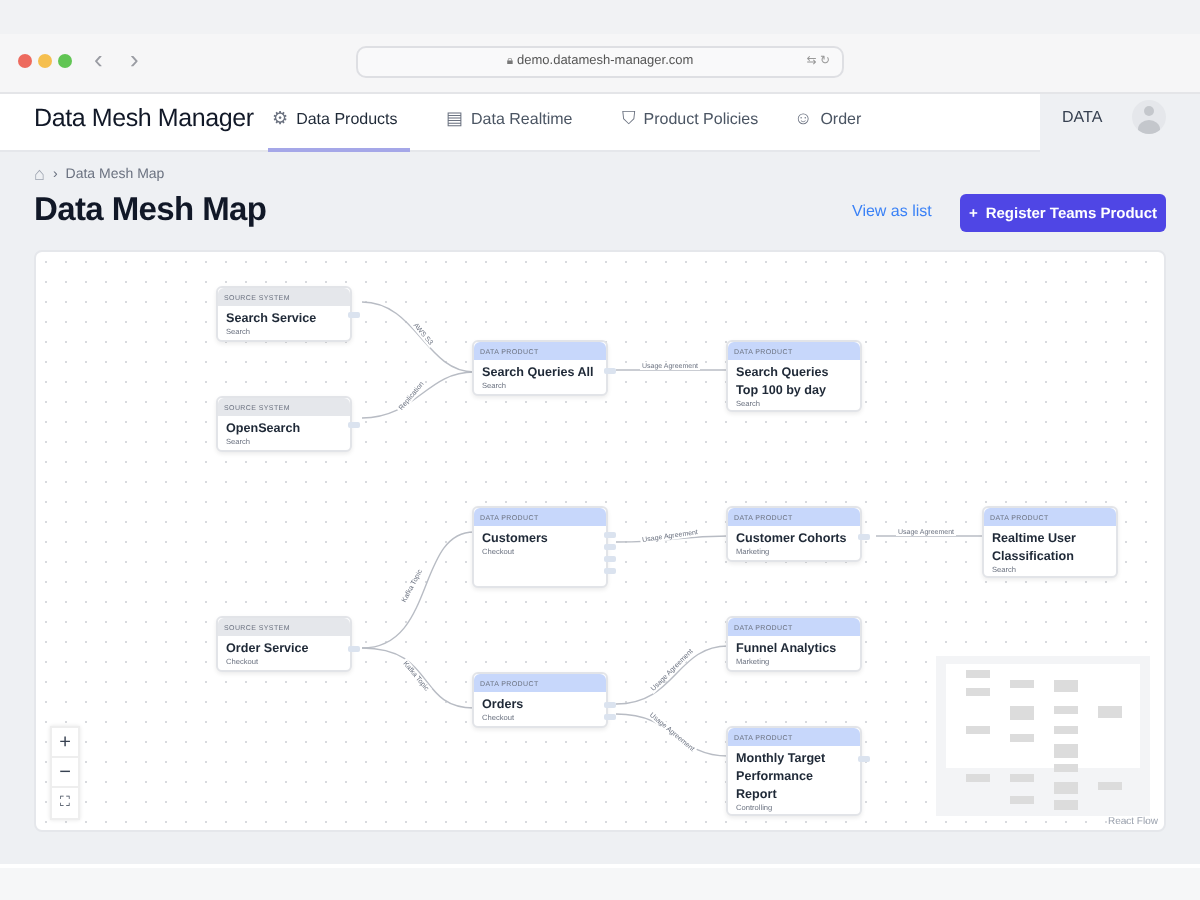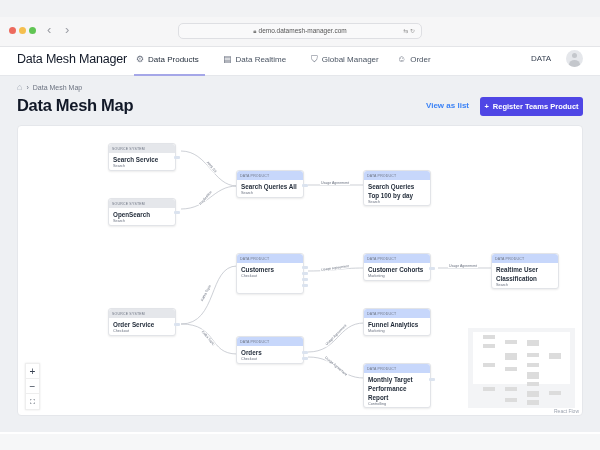--- a/index.html
+++ b/index.html
@@ -10,35 +10,35 @@
   .browser-bar { position: absolute; left: 0; top: 17px; width: 600px; height: 30px; background: #f6f6f7; border-bottom: 1px solid #e4e5e8; }
   .dot { position: absolute; top: 10px; width: 7px; height: 7px; border-radius: 50%; }
   .dot.red { left: 9px; background: #ed6a5e; }
   .dot.yellow { left: 19px; background: #f5bf4f; }
   .dot.green { left: 29px; background: #61c554; }
   .nav-arrow { position: absolute; top: 5px; font-size: 13px; color: #9a9ca3; }
   .url-bar { position: absolute; left: 178px; top: 6px; width: 244px; height: 16px; border: 1px solid #dedfe3; border-radius: 5px; background: #f9f9fa; font-size: 6.5px; color: #555; text-align: center; line-height: 14px; }
   .url-bar .lock { font-size: 6px; margin-right: 2px; color:#777;}
   .url-icons { position: absolute; right: 6px; top: 0; font-size: 6px; color: #999; }
 
-  .app-header { position: absolute; left: 0; top: 47px; width: 600px; height: 29px; background: #ffffff; border-bottom: 1px solid #e5e7eb; }
+  .app-header { position: absolute; left: 0; top: 47px; width: 520px; height: 29px; background: #ffffff; border-bottom: 1px solid #e5e7eb; }
   .brand { position: absolute; left: 17px; top: 5px; font-size: 12.5px; color: #111827; font-weight: 400; letter-spacing: -0.2px; }
   .nav-item { position: absolute; top: 7px; font-size: 8px; color: #4b5563; display: flex; align-items: center; gap: 4px; }
   .nav-item .ic { font-size: 9px; color: #6b7280; }
   .nav-item.active { color: #1f2937; }
   .nav-underline { position: absolute; left: 134px; top: 27px; width: 71px; height: 2px; background: #a5a7e8; }
   .acme { position: absolute; left: 531px; top: 7px; font-size: 8px; color: #374151; }
   .avatar { position: absolute; left: 566px; top: 3px; width: 17px; height: 17px; border-radius: 50%; background: #e5e7eb; overflow: hidden; }
   .avatar .head { position: absolute; left: 6px; top: 3px; width: 5px; height: 5px; border-radius: 50%; background: #c4c7cc; }
   .avatar .body { position: absolute; left: 3px; top: 10px; width: 11px; height: 9px; border-radius: 50% 50% 0 0; background: #c4c7cc; }
 
   .breadcrumb { position: absolute; left: 17px; top: 82px; font-size: 7px; color: #6b7280; display: flex; align-items: center; gap: 4px; }
   .home-icon { font-size: 9px; color: #9ca3af; }
   .page-title { position: absolute; left: 17px; top: 96px; font-size: 16.5px; font-weight: 700; color: #111827; letter-spacing: -0.3px; }
-  .view-list { position: absolute; left: 426px; top: 101px; font-size: 8px; color: #3b82f6; font-weight: bold; }
+  .view-list { position: absolute; left: 426px; top: 101px; font-size: 8px; color: #3b82f6; }
   .register-btn { position: absolute; left: 480px; top: 97px; width: 103px; height: 19px; background: #4f46e5; border-radius: 3px; color: #fff; font-size: 7.5px; font-weight: 700; display: flex; align-items: center; justify-content: center; gap: 4px; }
 
   .canvas { position: absolute; left: 17px; top: 125px; width: 566px; height: 291px; background: #ffffff; border-radius: 4px; border: 1px solid #e5e7eb;
     background-image: radial-gradient(#d8dade 0.6px, transparent 0.7px); background-size: 10px 10px; overflow: hidden; }
   .edges { position: absolute; left: 0; top: 0; width: 566px; height: 291px; }
 
   .node { position: absolute; background: #fff; border: 1px solid #e2e4e8; border-radius: 3px; box-shadow: 0 1px 2px rgba(0,0,0,0.08); }
   .node .nh { height: 9px; font-size: 3.5px; color: #6b7280; padding: 2.5px 3px 0; letter-spacing: 0.2px; border-radius: 3px 3px 0 0; }
   .node.src .nh { background: #e5e7eb; }
   .node.dp .nh { background: #c7d7fb; }
@@ -80,21 +80,21 @@
   <div class="nav-item active" style="left:136px">
     <span class="ic">⚙︎</span>
     <span>Data Products</span>
   </div>
   <div class="nav-item" style="left:223px">
     <span class="ic">▤</span>
     <span>Data Realtime</span>
   </div>
   <div class="nav-item" style="left:311px">
     <span class="ic">⛉</span>
-    <span>Global Manager</span>
+    <span>Product Policies</span>
   </div>
   <div class="nav-item" style="left:397px">
     <span class="ic">☺</span>
     <span>Order</span>
   </div>
   <div class="nav-underline"></div>
   <div class="acme">DATA</div>
   <div class="avatar">
     <div class="head"></div>
     <div class="body"></div>

